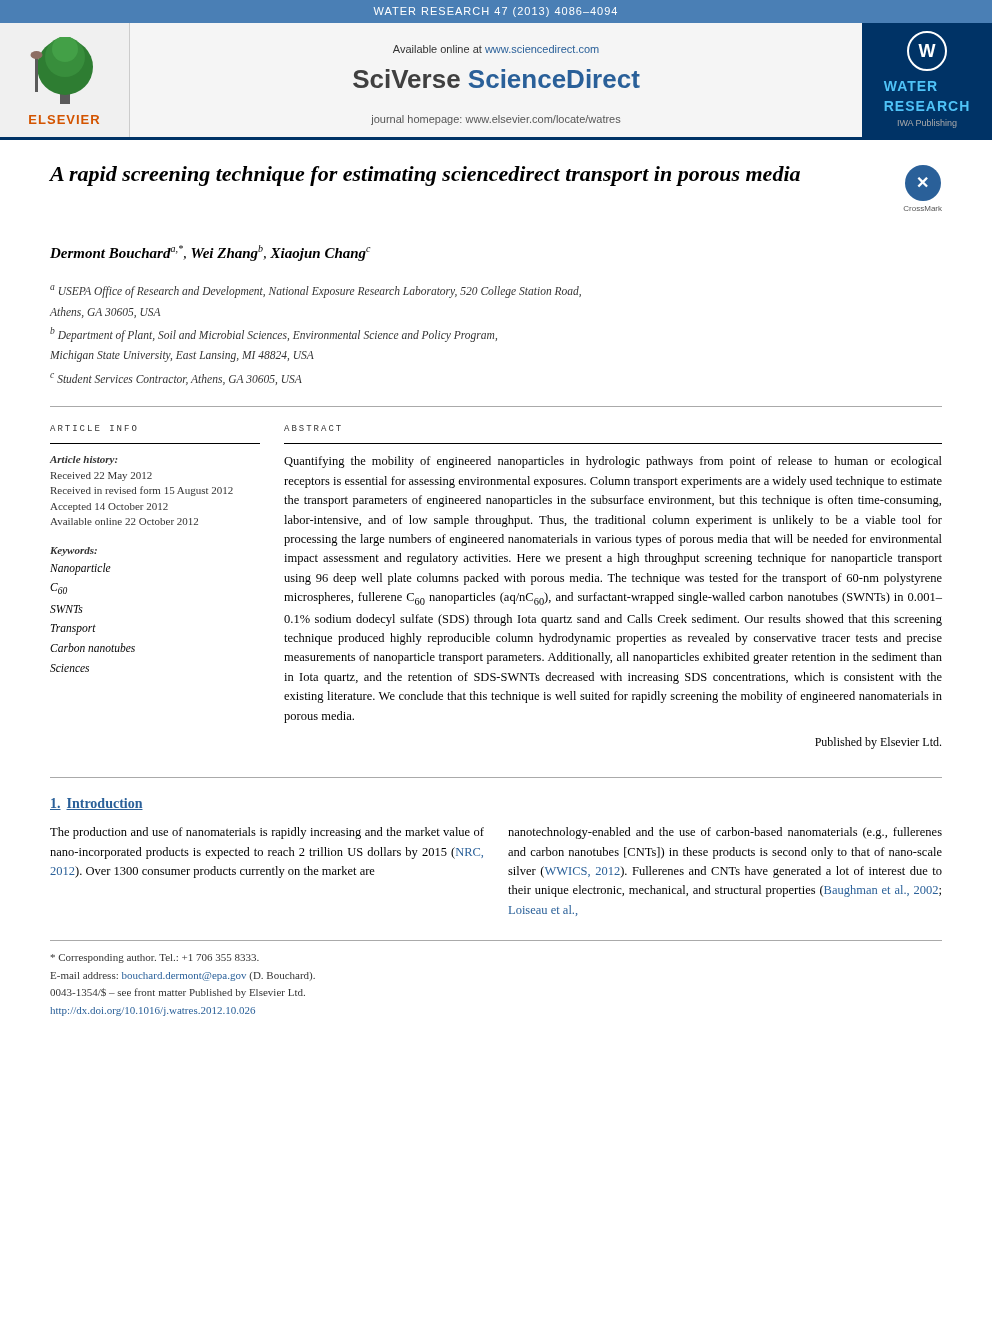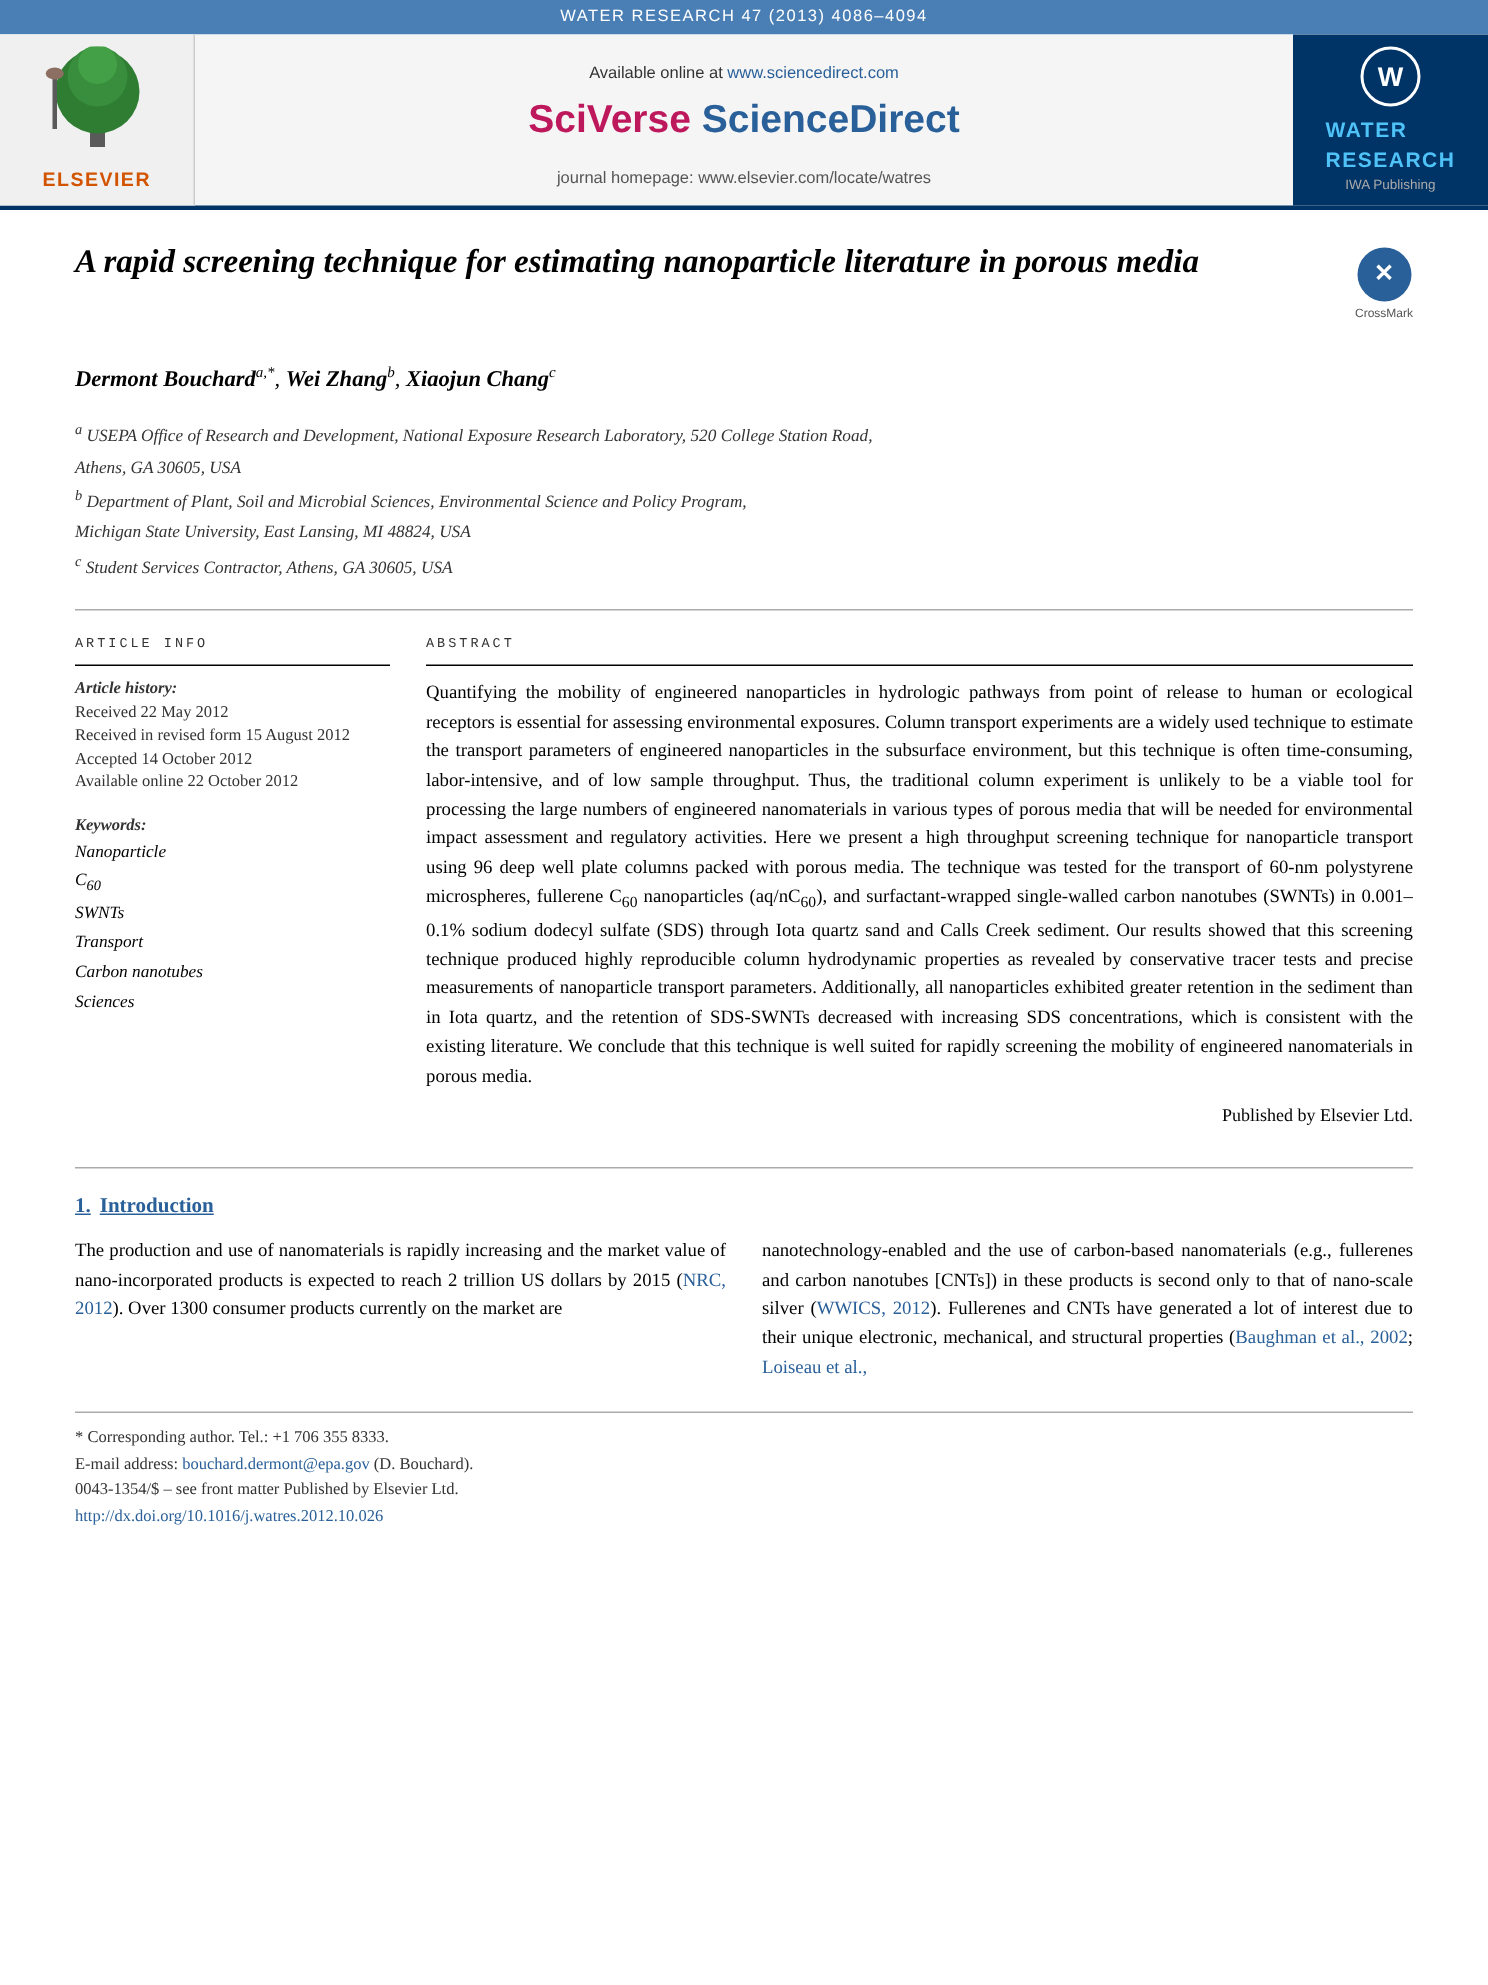--- a/index.html
+++ b/index.html
@@ -32,21 +32,21 @@
       background: #f5f5f5;
     }
 
     .elsevier-logo {
       width: 130px;
       min-height: 110px;
       background: #f0f0f0;
       display: flex;
       flex-direction: column;
       align-items: center;
-      justify-content: space-between;
+      justify-content: flex-end;
       padding: 8px;
       border-right: 1px solid #ccc;
     }
 
     .elsevier-tree {
       width: 80px;
       height: 70px;
     }
 
     .elsevier-brand {
@@ -81,21 +81,21 @@
 
     .sciverse-title {
       font-size: 26px;
       color: #2a6099;
       font-family: Arial, sans-serif;
       font-weight: bold;
       margin-bottom: 8px;
     }
 
     .sciverse-title span.sci {
-      color: #be185d;
+      color: #404040;
     }
 
     .journal-homepage {
       font-size: 11px;
       color: #555;
       font-family: Arial, sans-serif;
       margin-top: 6px;
     }
 
     .water-research-logo {
@@ -401,21 +401,21 @@
   <div class="water-research-logo">
     <div class="wr-logo-icon">W</div>
     <div class="wr-label">WATER<br>RESEARCH</div>
     <div class="wr-sublabel">IWA Publishing</div>
   </div>
 </div>
 
 <div class="article-content">
 
   <div class="title-section">
-    <div class="article-title">A rapid screening technique for estimating nanoparticle literature in porous media</div>
+    <div class="article-title">A rapid screening technique for estimating sciencedirect transport in porous media</div>
     <div class="crossmark">
       <div class="crossmark-circle">✕</div>
       <div class="crossmark-label">CrossMark</div>
     </div>
   </div>
 
   <div class="authors">
     <span class="author-link">Dermont Bouchard</span><span class="sup">a,*</span>,
     <span class="author-link">Wei Zhang</span><span class="sup">b</span>,
     <span class="author-link">Xiaojun Chang</span><span class="sup">c</span>

